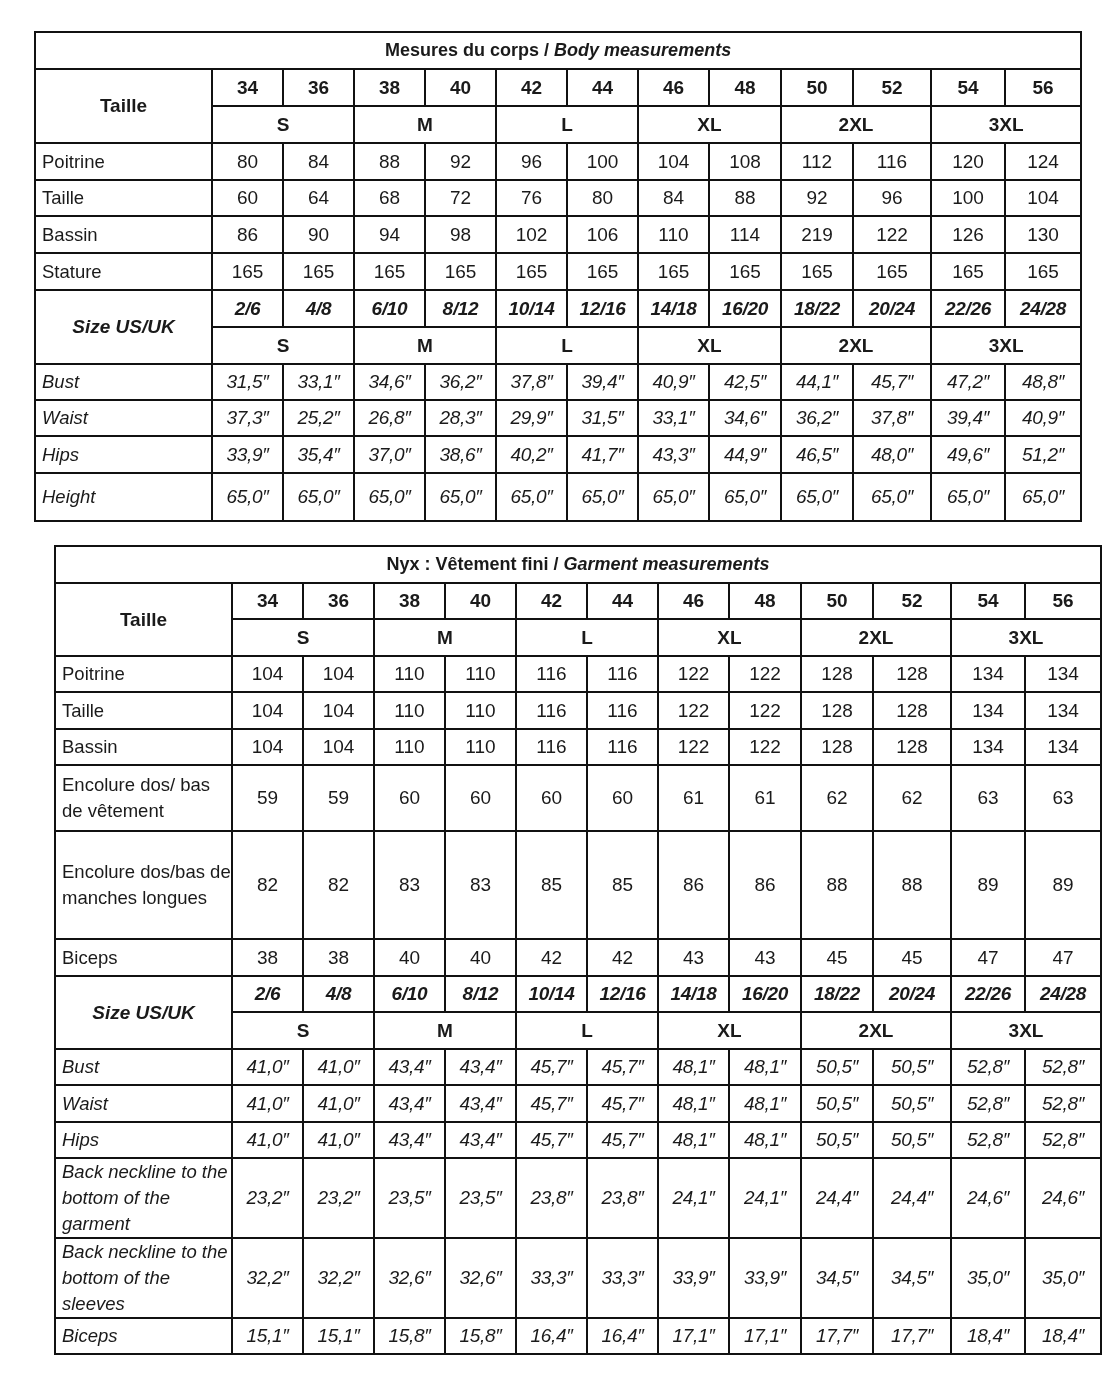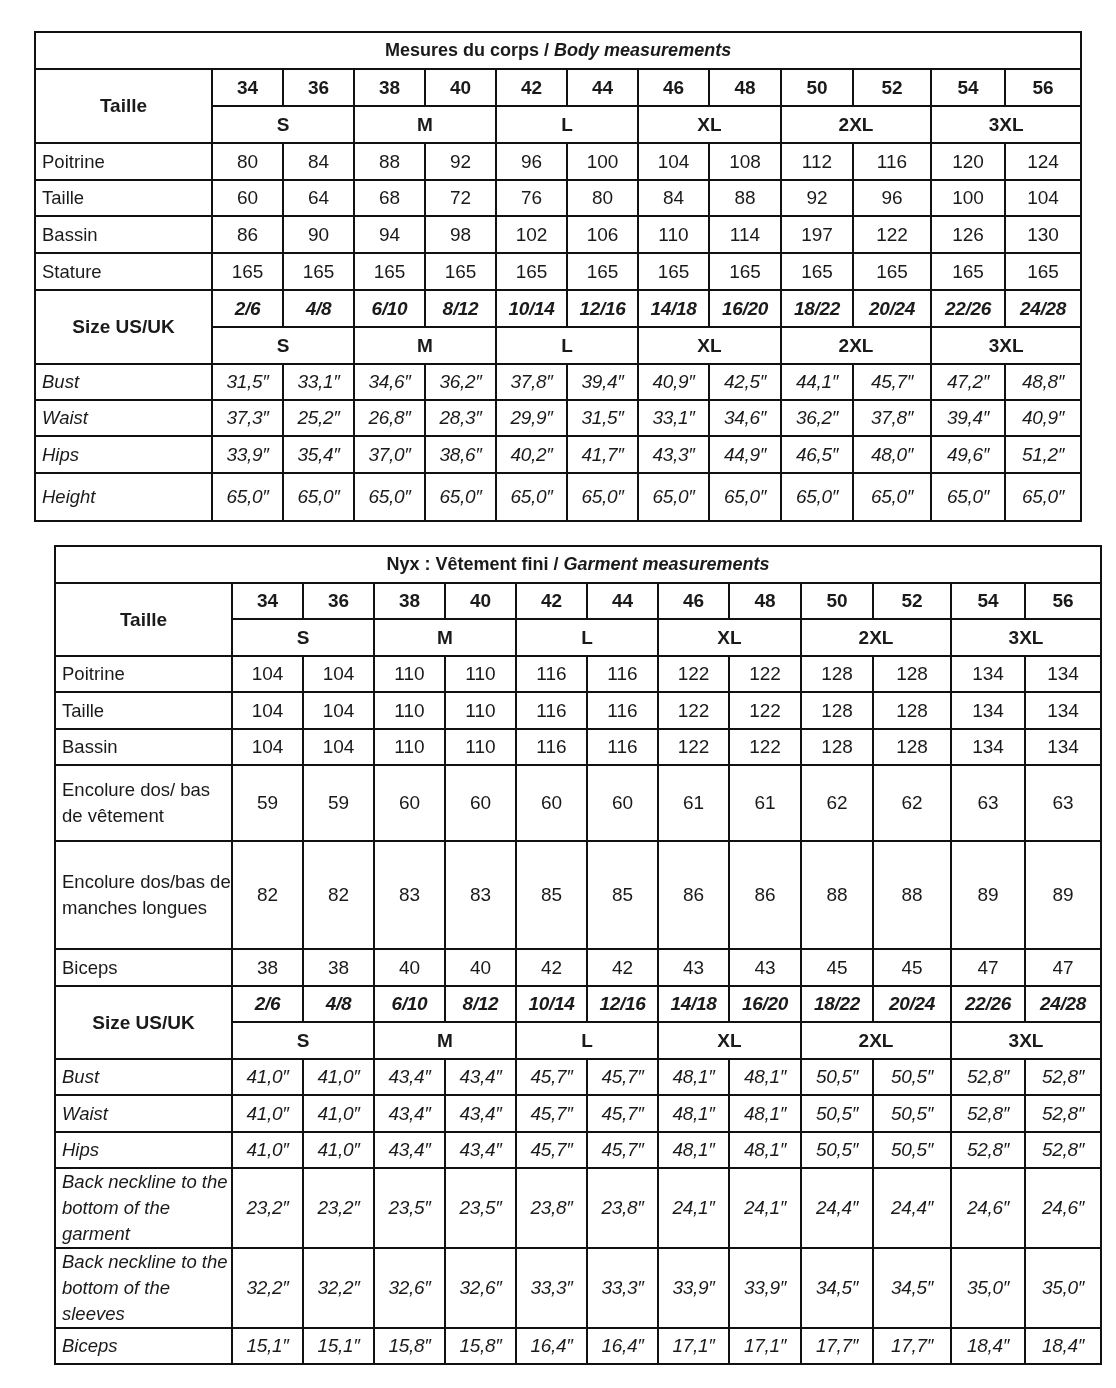--- a/index.html
+++ b/index.html
@@ -4,21 +4,21 @@
 <style>
   html, body { margin: 0; padding: 0; background: #ffffff; }
   body { width: 1116px; height: 1388px; position: relative; font-family: "Liberation Sans", sans-serif; color: #1a1a1a; }
   table.sz { position: absolute; left: 34px; border-collapse: collapse; table-layout: fixed; width: 1048px; border: 2.5px solid #111; }
   table.sz td { border: 2px solid #111; padding: 0; text-align: center; vertical-align: middle; font-size: 19px; overflow: hidden; white-space: nowrap; }
   table.sz td.lbl { text-align: left; padding-left: 6px; font-size: 18.5px; white-space: normal; line-height: 26px; }
   table.sz td.title { font-weight: bold; font-size: 18px; text-align: center; }
   table.sz td.title i { font-style: italic; }
   td.hd { font-weight: bold; font-size: 19px; }
   td.hdlbl { font-weight: bold; text-align: left; padding-left: 6px; font-size: 19px; }
-  td.hdlbl.it { }
+  td.hdlbl.it { font-style: italic; }
   td.us { font-weight: bold; font-style: italic; font-size: 19px; letter-spacing: -0.3px; }
   td.inch { font-style: italic; font-size: 18.5px; letter-spacing: -0.3px; }
   td.lbl.it { font-style: italic; }
   #t1 { top: 31px; }
   #t2 { top: 545px; margin-left: 20px; }
   .clip { display: block; max-height: 90px; overflow: hidden; }
 </style>
 </head>
 <body>
 
@@ -104,21 +104,21 @@
           <span class="clip">Bassin</span>
         </td>
         <td>86</td>
         <td>90</td>
         <td>94</td>
         <td>98</td>
         <td>102</td>
         <td>106</td>
         <td>110</td>
         <td>114</td>
-        <td>197</td>
+        <td>219</td>
         <td>122</td>
         <td>126</td>
         <td>130</td>
       </tr>
       <tr style="height: 37px;">
         <td class="lbl">
           <span class="clip">Stature</span>
         </td>
         <td>165</td>
         <td>165</td>
@@ -306,21 +306,21 @@
         <td>110</td>
         <td>116</td>
         <td>116</td>
         <td>122</td>
         <td>122</td>
         <td>128</td>
         <td>128</td>
         <td>134</td>
         <td>134</td>
       </tr>
-      <tr style="height: 76px;">
+      <tr style="height: 66px;">
         <td class="lbl">
           <span class="clip">Encolure dos/ bas de vêtement</span>
         </td>
         <td>59</td>
         <td>59</td>
         <td>60</td>
         <td>60</td>
         <td>60</td>
         <td>60</td>
         <td>61</td>

